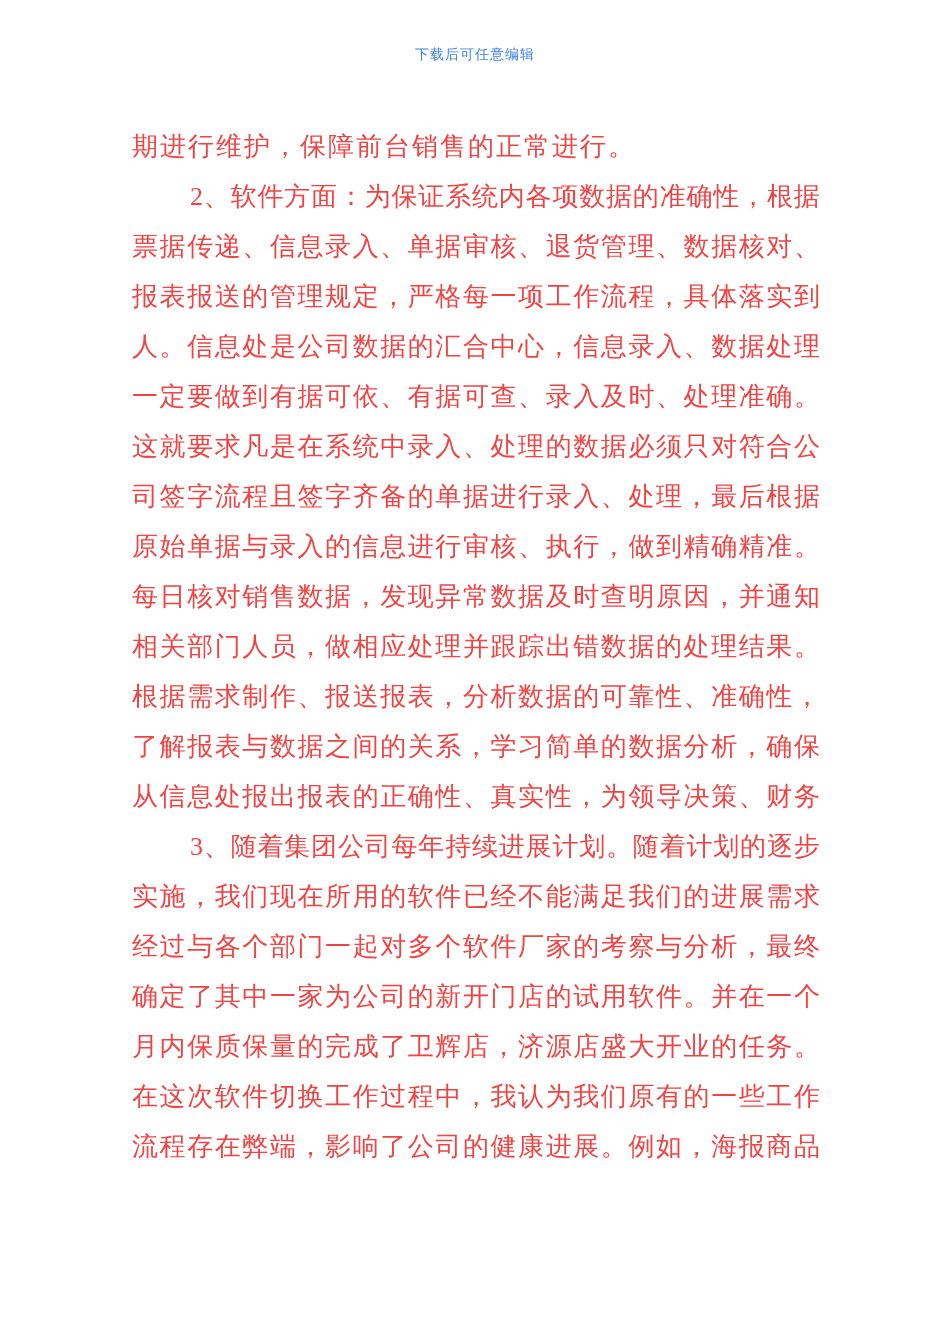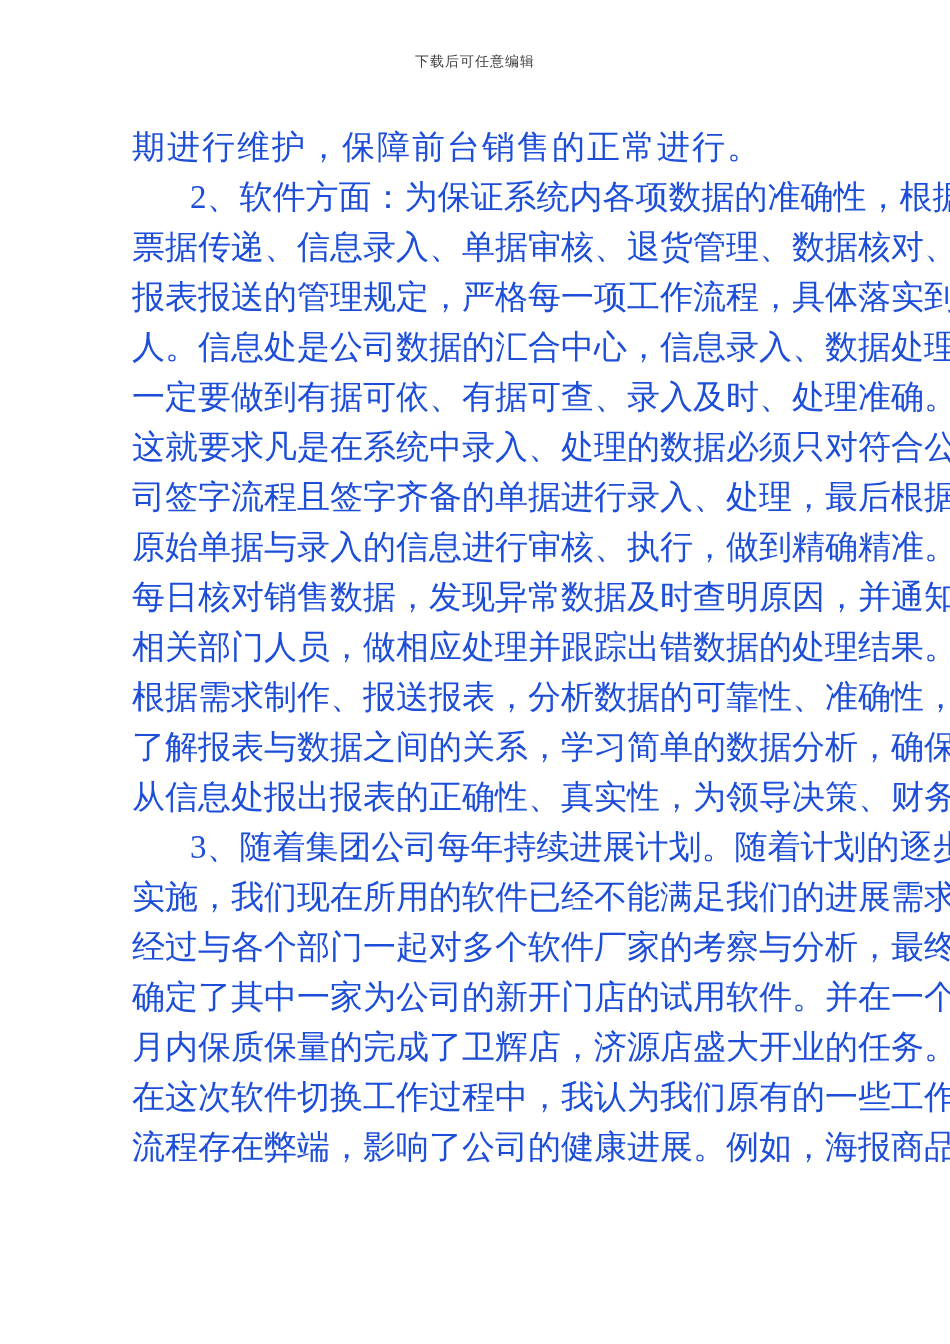--- a/index.html
+++ b/index.html
@@ -10,39 +10,39 @@
   .page {
     position: relative;
     width: 950px;
     height: 1344px;
     background: #ffffff;
     overflow: hidden;
     font-family: "Liberation Serif", "DejaVu Serif", serif;
   }
   .header-watermark {
     position: absolute;
-    top: 53px;
+    top: 46px;
     left: 0;
     width: 100%;
     text-align: center;
     font-size: 14px;
     letter-spacing: 1px;
-    color: #404040;
+    color: #3b82f6;
   }
   .doc-body {
     position: absolute;
     top: 122px;
     left: 132px;
     width: 688px;
   }
   .doc-line {
     height: 50px;
     line-height: 50px;
-    font-size: 33px;
-    color: #1d4ed8;
+    font-size: 26px;
+    color: #ef4444;
     white-space: nowrap;
   }
   .doc-line.justify {
     display: flex;
     justify-content: space-between;
     align-items: center;
   }
   .doc-line.justify span {
     display: inline-block;
     line-height: 50px;

